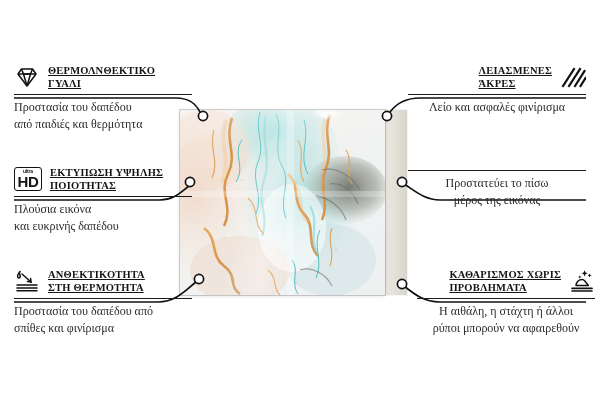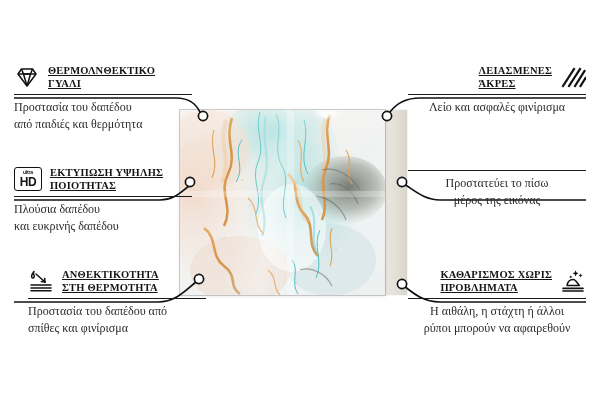--- a/index.html
+++ b/index.html
@@ -64,29 +64,29 @@
   .feat.right .desc{text-align:center;}
   .icon{width:26px;height:24px;flex:0 0 26px;display:block;}
   .icon svg{display:block;width:100%;height:100%;}
 
   .hdbox{
     width:26px;height:22px;border:1.6px solid #111;border-radius:3px;
     display:flex;flex-direction:column;align-items:center;justify-content:center;
     line-height:1;flex:0 0 26px;
   }
   .hdbox .u{font-family:"Liberation Sans",sans-serif;font-size:5px;font-weight:bold;letter-spacing:-.2px;}
-  .hdbox .h{font-family:"Liberation Sans",sans-serif;font-size:12px;font-weight:bold;letter-spacing:-.3px;margin-top:.5px;}
+  .hdbox .h{font-family:"Liberation Sans",sans-serif;font-size:15px;font-weight:bold;letter-spacing:-.3px;margin-top:.5px;}
 
   
   #f-glass{left:14px;top:64px;}
   #f-print{left:14px;top:166px;}
-  #f-heat{left:28px;top:268px;}
+  #f-heat{left:14px;top:268px;}
   #f-edge{left:408px;top:64px;}
   #f-memb{left:408px;top:166px;}
-  #f-clean{left:408px;top:268px;}
+  #f-clean{left:417px;top:268px;}
   #f-edge,#f-memb,#f-clean{width:178px;}
 </style>
 </head>
 <body>
 
 <div class="stage">
 
   <div class="side-panel"></div>
   <div class="product-wrap">
     <div class="glass">
@@ -256,21 +256,21 @@
         <span class="u">ultra</span>
         <span class="h">HD</span>
       </span>
       <span class="title">
         <span>ΕΚΤΥΠΩΣΗ ΥΨΗΛΗΣ</span><br>
         <span>ΠΟΙΟΤΗΤΑΣ</span>
       </span>
     </div>
     <div class="rule"></div>
     <div class="desc">
-      <span>Πλούσια δαπέδου</span><br>
+      <span>Πλούσια εικόνα</span><br>
       <span>και ευκρινής δαπέδου</span>
     </div>
   </div>
 
   <div class="feat left" id="f-heat">
     <div class="head">
       <span class="icon">
         <svg viewBox="0 0 26 24">
           <g fill="none" stroke="#111" stroke-width="1.5" stroke-linecap="round" stroke-linejoin="round">
             <path d="M6 2.5 C4 5, 7 6, 6.2 8 C5.6 9.5, 3.6 9.2, 3.6 7.2 C3.6 5, 5 3.8, 6 2.5 Z"></path>

